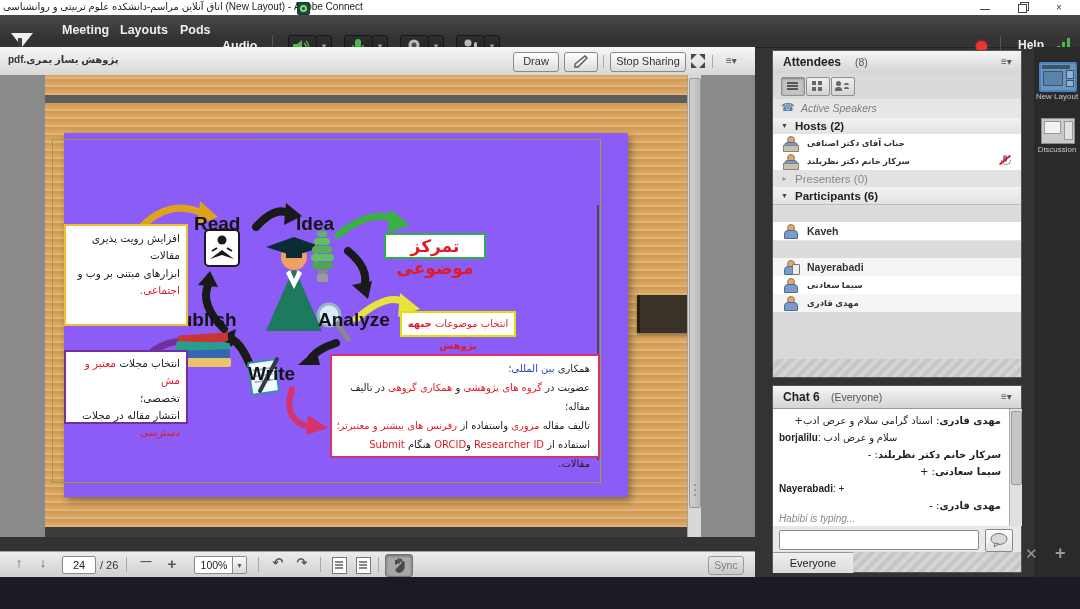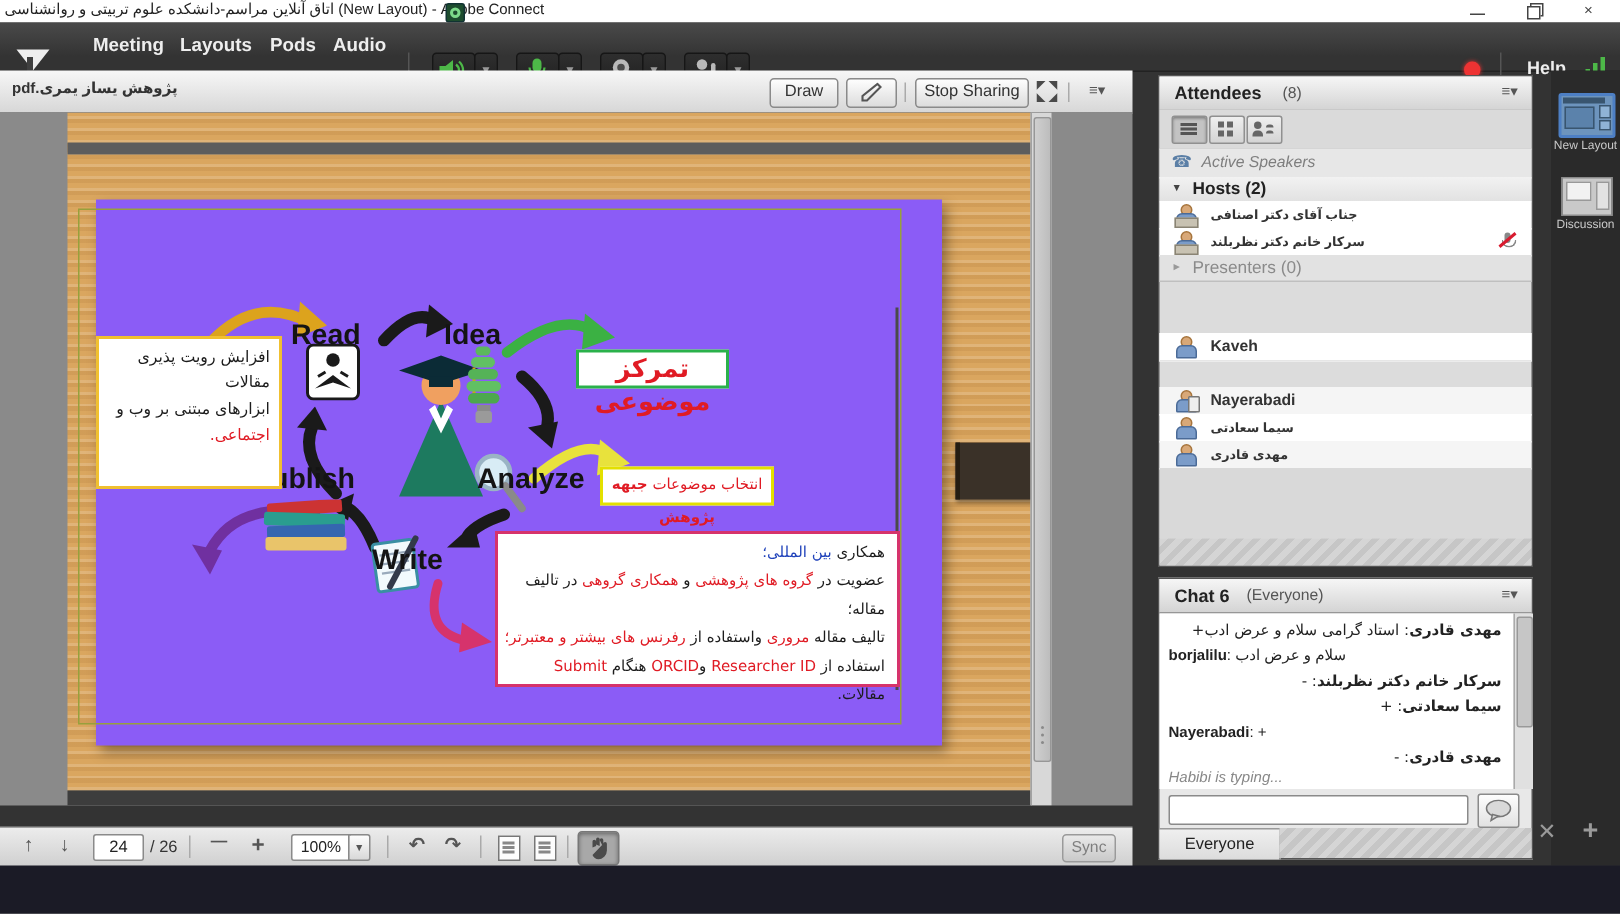--- a/index.html
+++ b/index.html
@@ -163,21 +163,21 @@
 
   <div class="abs" id="menubar">
     <div class="abs" id="adlogo">
         <span class="tri"></span>
         <span class="notch"></span>
         <span class="lbl">Adobe</span>
       </div>
     <div class="abs menuitem" style="left:62px;">Meeting</div>
     <div class="abs menuitem" style="left:120px;">Layouts</div>
     <div class="abs menuitem" style="left:180px;">Pods</div>
-    <div class="abs menuitem" style="left:222px;">Audio</div>
+    <div class="abs menuitem" style="left:222px;margin-top:16px;">Audio</div>
     <div class="abs vdiv" style="left:272px;"></div>
 
     <div class="abs abtn main" style="left:288px;">
       <svg width="20" height="18" style="position:absolute;left:3px;top:2px;">
         <polygon points="1,6 5,6 10,2 10,15 5,11 1,11" fill="#4db848"></polygon>
         <path d="M12,5 a5,5 0 0 1 0,8 M14,3 a8,8 0 0 1 0,12" stroke="#4db848" stroke-width="1.5" fill="none"></path>
       </svg>
     </div>
     <div class="abs abtn dd" style="left:316px;">▼</div>
 
@@ -348,20 +348,25 @@
       <div class="abs bbox fa" id="focusbox" style="left:320px;top:100px;width:102px;height:26px;">
         <span class="red">تمرکز موضوعی</span>
       </div>
       <div class="abs bbox fa" id="topicsbox" style="left:336px;top:178px;width:116px;height:26px;">
         <span class="red">انتخاب موضوعات </span><b class="red">جبهه پژوهش</b>
       </div>
       <div class="abs bbox fa" id="yellowbox" style="left:0px;top:91px;width:124px;height:102px;font-size:10.5px;">
         <span>افزایش رویت پذیری مقالات</span><br>
         <span>ابزارهای مبتنی بر وب و</span><br>
         <span class="red">اجتماعی.</span>
+      </div>
+      <div class="abs bbox fa" id="purplebox" style="left:0px;top:217px;width:124px;height:74px;font-size:10.5px;">
+        <span>انتخاب مجلات </span><span class="red">معتبر و مش</span><br>
+        <span>تخصصی؛</span><br>
+        <span>انتشار مقاله در مجلات </span><span class="red">دسترسی</span>
       </div>
       <div class="abs bbox fa" id="pinkbox" style="left:266px;top:221px;width:270px;height:104px;">
         <span>همکاری </span><span class="blue">بین المللی؛</span><br>
         <span>عضویت در </span><span class="red">گروه های پژوهشی</span><span> و </span><span class="red">همکاری گروهی</span><span> در تالیف مقاله؛</span><br>
         <span>تالیف مقاله </span><span class="red">مروری</span><span> واستفاده از </span><span class="red">رفرنس های بیشتر و معتبرتر؛</span><br>
         <span>استفاده از </span><span class="red">Researcher ID</span><span> و</span><span class="red">ORCID</span><span> هنگام </span><span class="red">Submit</span><br>
         <span>مقالات.</span>
       </div>
     </div>
 
@@ -452,20 +457,24 @@
           <i class="m"></i>
           <i class="s"></i>
           <i class="x"></i>
         </span>
     </div>
 
     <div class="abs secrow" style="top:119px;height:17px;background:#e2e2e2;">
       <span class="abs tri-closed" style="left:8px;top:5px;">►</span>
       <span class="abs seclbl dim" style="left:22px;top:3px;">Presenters (0)</span>
     </div>
+    <div class="abs secrow" style="top:136px;height:17px;">
+      <span class="abs tri-open" style="left:8px;top:5px;">▼</span>
+      <span class="abs seclbl" style="left:22px;top:3px;">Participants (6)</span>
+    </div>
 
     <div class="abs person-row alt" style="top:171px;">
       <span class="avatar">
           <i class="hd"></i>
           <i class="bd"></i>
         </span>
       <span class="abs pname" style="left:34px;top:3px;">Habibi</span>
     </div>
     <div class="abs person-row" style="top:171px;">
       <span class="avatar">

